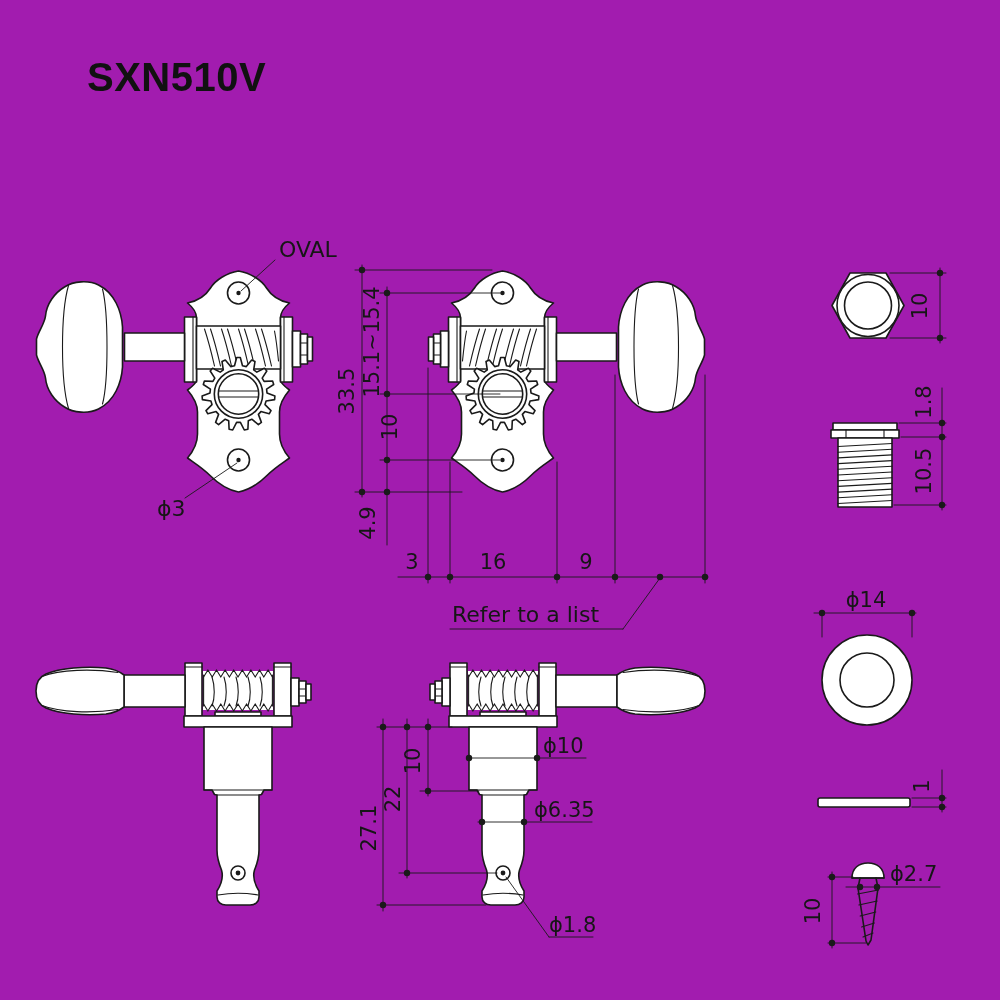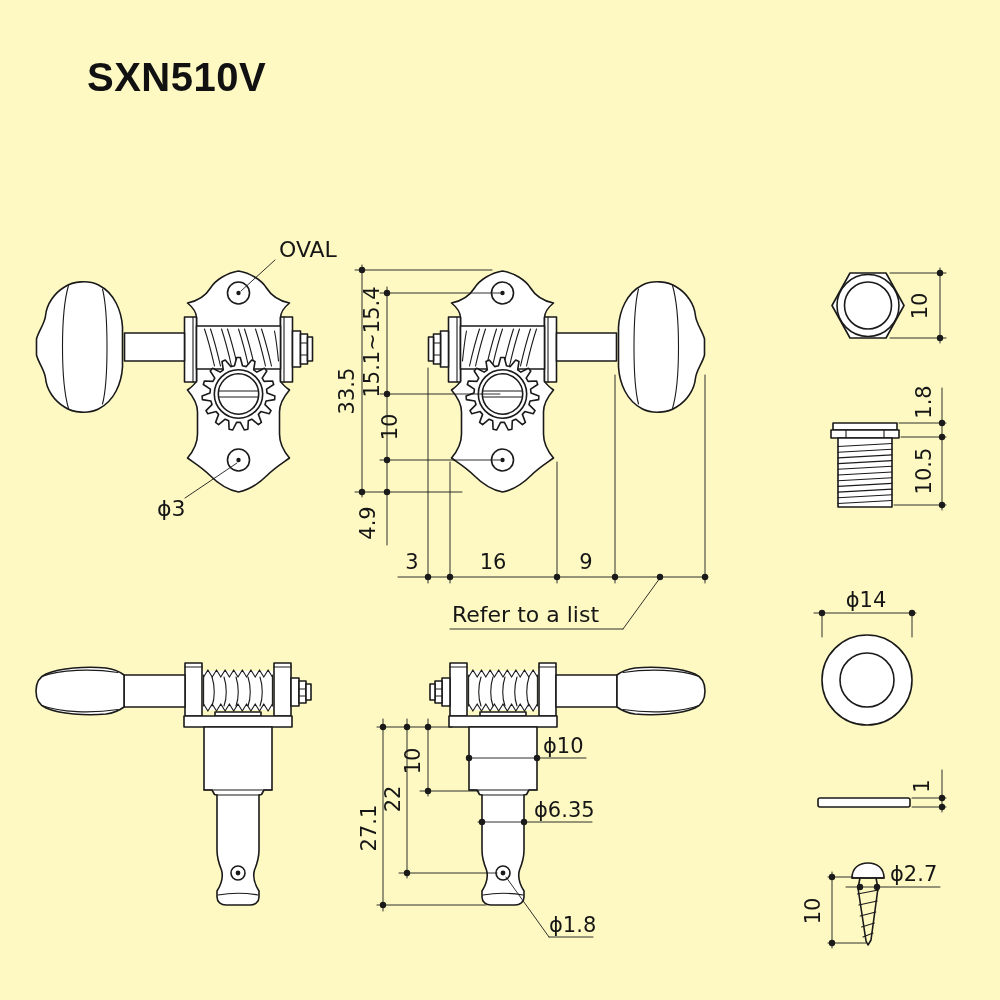--- a/index.html
+++ b/index.html
@@ -1,16 +1,16 @@
 <!DOCTYPE html>
 <html><head>
 <meta charset="utf-8">
 <style>
   html,body{margin:0;padding:0;background:#ffffff;}
-  .sheet{width:1000px;height:1000px;background:#fef9c3;position:relative;font-family:"DejaVu Sans",sans-serif;}
+  .sheet{width:1000px;height:1000px;background:#a21caf;position:relative;font-family:"DejaVu Sans",sans-serif;}
   svg{display:block;}
   .outline{fill:none;stroke:#1a1a1a;stroke-width:1.6;stroke-linejoin:round;stroke-linecap:round;}
   .outline-w{fill:#ffffff;stroke:#1a1a1a;stroke-width:1.6;stroke-linejoin:round;}
   .thin{fill:none;stroke:#1a1a1a;stroke-width:1.1;stroke-linecap:round;}
   .dim{fill:none;stroke:#1a1a1a;stroke-width:0.9;stroke-linecap:round;}
   .dot{fill:#1a1a1a;stroke:none;}
   .dtext{font-family:"DejaVu Sans",sans-serif;font-size:21px;fill:#161616;}
   .ntext{font-family:"DejaVu Sans",sans-serif;font-size:22px;fill:#161616;}
   .title{font-family:"Liberation Sans","DejaVu Sans",sans-serif;font-size:40px;font-weight:bold;fill:#111;letter-spacing:0.5px;}
 </style>

